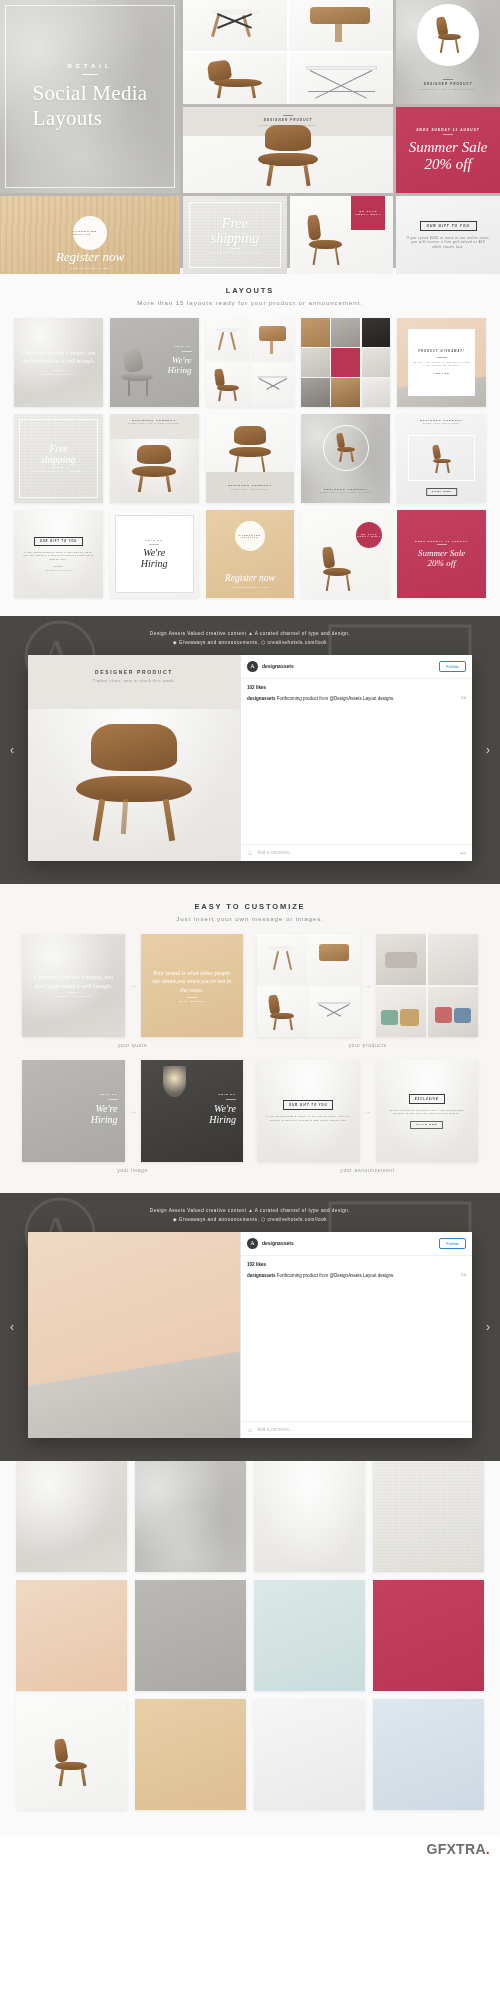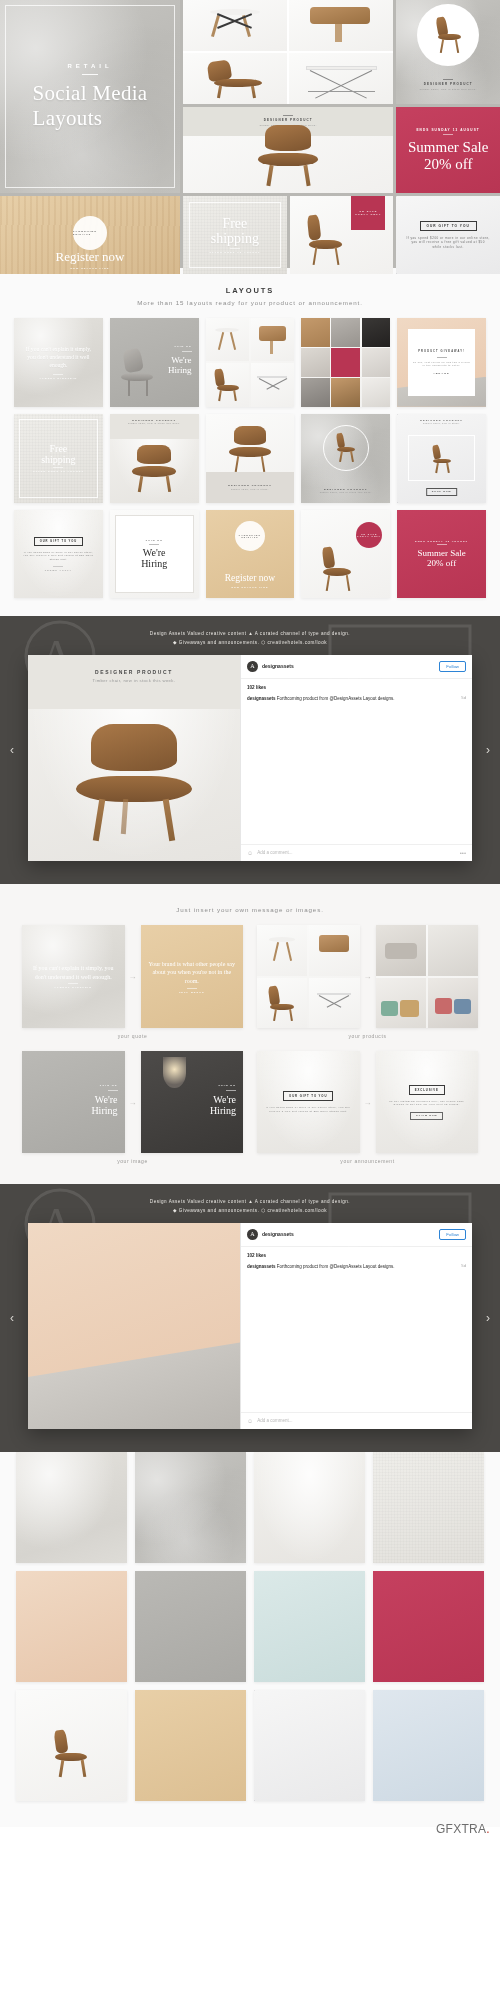--- a/index.html
+++ b/index.html
@@ -6,21 +6,21 @@
   html, body { width: 500px; }
   body {
     font-family: "Liberation Sans", sans-serif;
     background: #ffffff;
     width: 500px;
     overflow-x: hidden;
   }
   .page { width: 500px; position: relative; }
 
   
-  .tile { position: relative; overflow: hidden; background: #e9e7e4; }
+  .tile { position: relative; overflow: hidden; background: #e9e7e4; font-style: italic; }
   .tile .inner { position: absolute; inset: 0; display: flex; flex-direction: column;
                  align-items: center; justify-content: center; text-align: center; }
   .serif { font-family: "Liberation Serif", serif; }
   .eyebrow { font-size: 3px; letter-spacing: 1.1px; text-transform: uppercase;
              font-weight: 700; color: #4a4a4a; }
   .rule { width: 10px; height: 1px; background: currentColor; opacity: .55; margin: 2px auto; }
   .micro { font-size: 2.4px; letter-spacing: .5px; color: #8c8c8c; line-height: 1.5; }
 
   
   .tx-concrete { background:
@@ -114,21 +114,21 @@
   .pair .row .tile { aspect-ratio: 1 / 1; box-shadow: 0 1px 3px rgba(0,0,0,.08); }
   .pair .cap { text-align: center; font-size: 5px; color: #9b9a98; letter-spacing: .6px; margin-top: 5px; }
   .ar { text-align: center; color: #c3c1be; font-size: 8px; }
 
   
   .bgs { background: #fafafa; padding-bottom: 26px; }
   .grid4 { display: grid; grid-template-columns: repeat(4, 1fr); gap: 8px; padding: 0 16px; }
   .grid4 .tile { aspect-ratio: 1 / 1; box-shadow: 0 1px 3px rgba(0,0,0,.07); }
 
   .footer { height: 26px; background: #fff; position: relative; }
-  .gfx { position: absolute; right: 10px; bottom: 17px; font-size: 12px; font-weight: 400; color: #6d6d6d; letter-spacing: .3px; }
+  .gfx { position: absolute; right: 10px; bottom: 5px; font-size: 14px; font-weight: 700; color: #6d6d6d; letter-spacing: .3px; }
   .gfx .dot { color: #c0392b; }
 </style>
 </head>
 <body>
 
 <div class="page">
 
   <section class="hero">
     <div class="h-title tx-concrete">
       <div class="frame"></div>
@@ -507,20 +507,21 @@
           <span style="font-size:6px;color:#b7b7b7">☺</span>
           <span class="ph">Add a comment...</span>
           <span style="font-size:6px;color:#b7b7b7">•••</span>
         </div>
       </div>
     </div>
   </section>
 
   <section class="custom">
     <div class="sec-head">
+      <div class="t">EASY TO CUSTOMIZE</div>
       <div class="s">Just insert your own message or images.</div>
     </div>
 
     <div class="pairs">
 
       <div class="pair">
         <div class="row">
           <div class="tile tx-lightconcrete">
             <div class="inner" style="padding:0 8px;color:#fff">
               <div class="serif" style="font-size:6px;line-height:1.45">If you can't explain it simply, you don't understand it well enough.</div>

